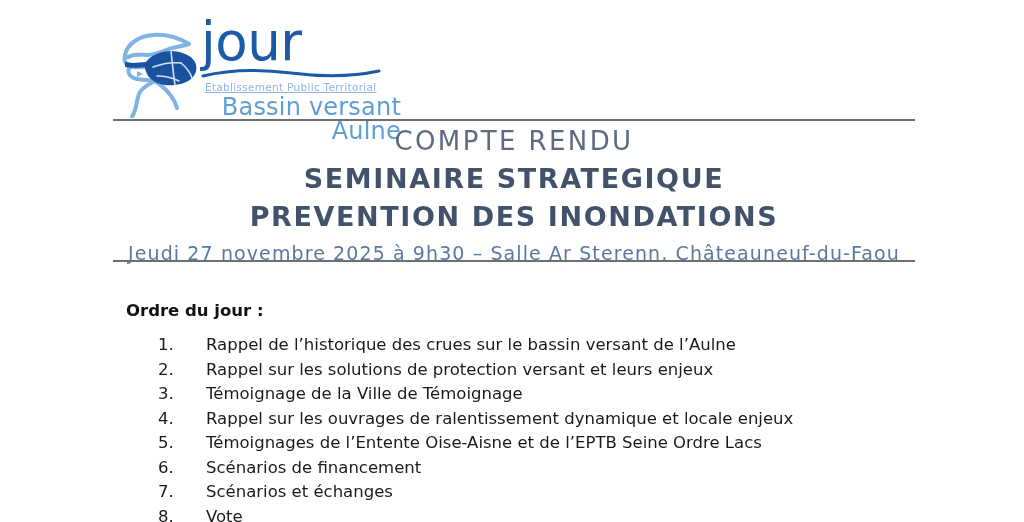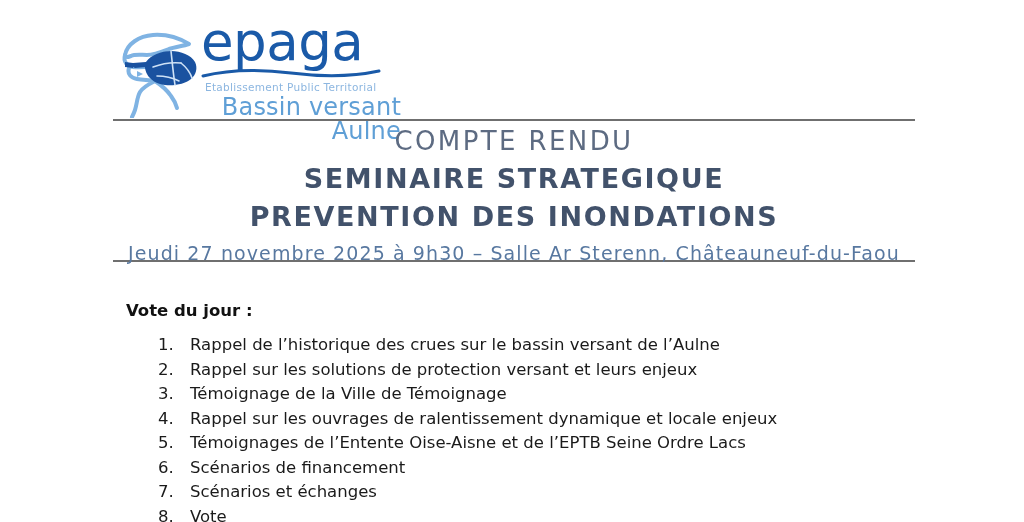--- a/index.html
+++ b/index.html
@@ -64,20 +64,21 @@
   }
   .logo-wave svg { display: block; }
   .logo-sub1 {
     font-family: "DejaVu Sans", "Liberation Sans", sans-serif;
     font-size: 10.5px;
     line-height: 13px;
     color: #8cb6e0;
     letter-spacing: 0.3px;
     margin-top: 1px;
     margin-left: 4px;
+    text-decoration: underline;
   }
   .logo-sub2 {
     font-family: "DejaVu Sans", "Liberation Sans", sans-serif;
     font-size: 24px;
     line-height: 24px;
     color: #5f9fd6;
     letter-spacing: 0.2px;
     margin-top: 1px;
     text-align: right;
   }
@@ -154,20 +155,21 @@
   }
   .agenda-num {
     width: 32px;
     flex: 0 0 32px;
     margin-left: 32px;
     text-align: left;
     color: #1a1a1a;
   }
   .agenda-label {
     flex: 1 1 auto;
+    margin-left: 16px;
   }
 </style>
 </head>
 <body>
 
 <div class="page">
 
   <div class="logo-block">
 
     <div class="logo-mark">
@@ -190,21 +192,21 @@
         <path d="M20 41 L12 40 L12 45 L20 46 Z" fill="#1a52a0"></path>
 
         <path d="M40 45 C48 42 58 40 68 41" fill="none" stroke="#cfe2f6" stroke-width="1.6" stroke-linecap="round"></path>
         <path d="M58 29 C59 38 60 50 62 63" fill="none" stroke="#cfe2f6" stroke-width="1.6" stroke-linecap="round"></path>
         <path d="M68 41 C73 45 77 50 79 56" fill="none" stroke="#cfe2f6" stroke-width="1.6" stroke-linecap="round"></path>
         <path d="M44 54 C52 54 60 56 66 59" fill="none" stroke="#cfe2f6" stroke-width="1.6" stroke-linecap="round"></path>
       </svg>
     </div>
 
     <div class="logo-text">
-      <div class="logo-word">epaga</div>
+      <div class="logo-word">jour</div>
       <div class="logo-wave">
         <svg viewBox="0 0 180 12" xmlns="http://www.w3.org/2000/svg">
           <path d="M2 8 C30 1 58 1 90 5 C122 9 150 9 178 3" fill="none" stroke="#1a5aa8" stroke-width="3" stroke-linecap="round"></path>
         </svg>
       </div>
       <div class="logo-sub1">Etablissement Public Territorial</div>
       <div class="logo-sub2">Bassin versant Aulne</div>
     </div>
   </div>
 
@@ -212,21 +214,21 @@
   <div class="rule rule-bottom"></div>
 
   <div class="title-block">
     <div class="title-line1">COMPTE RENDU</div>
     <div class="title-line2">SEMINAIRE STRATEGIQUE</div>
     <div class="title-line3">PREVENTION DES INONDATIONS</div>
     <div class="title-date">Jeudi 27 novembre 2025 à 9h30 – Salle Ar Sterenn, Châteauneuf-du-Faou</div>
   </div>
 
   <div class="agenda">
-    <div class="agenda-heading">Vote du jour :</div>
+    <div class="agenda-heading">Ordre du jour :</div>
     <ol class="agenda-list">
       <li class="agenda-item">
         <span class="agenda-num">1.</span>
         <span class="agenda-label">Rappel de l’historique des crues sur le bassin versant de l’Aulne</span>
       </li>
       <li class="agenda-item">
         <span class="agenda-num">2.</span>
         <span class="agenda-label">Rappel sur les solutions de protection versant et leurs enjeux</span>
       </li>
       <li class="agenda-item">

